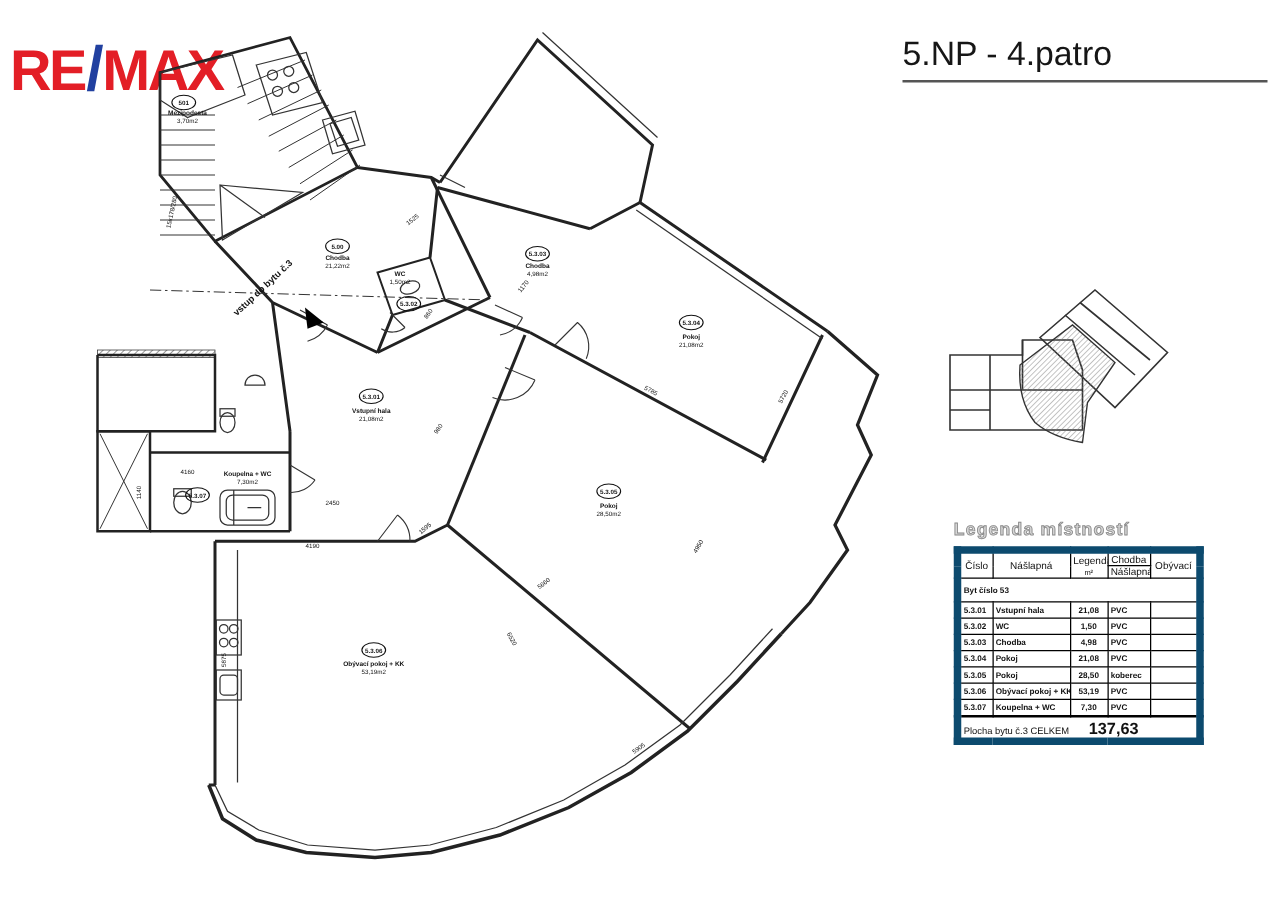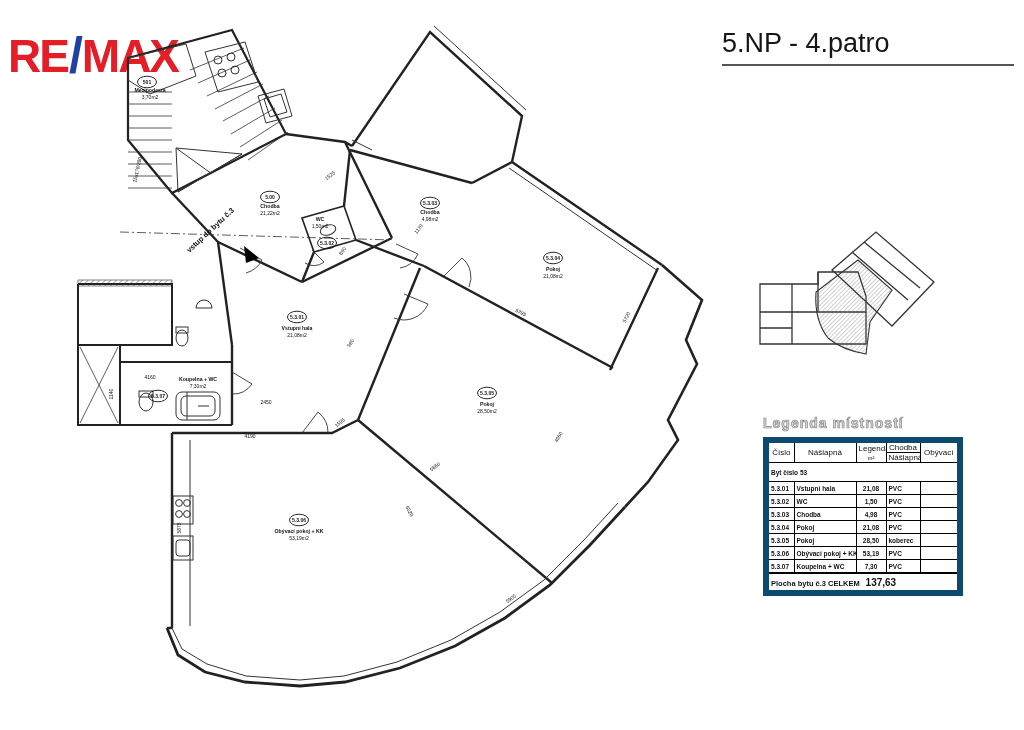--- a/index.html
+++ b/index.html
@@ -31,22 +31,22 @@
   table.leg th,table.leg td{border:1px solid #000;padding:0 2px;
      font-size:6.5px;overflow:hidden;white-space:nowrap;}
   table.leg th{font-weight:normal;font-size:8px;text-align:center;}
   th.sub{font-size:5px;font-weight:bold;height:8px;}
   td.section{font-size:13px;font-weight:bold;text-align:left;height:18px;
              padding-left:3px;border:2px solid #000;}
   tr.r td{height:12px;font-weight:bold;}
   td.c-num{text-align:left;}
   td.c-plocha{text-align:center;}
   tr.total td{height:16px;border:2px solid #000;}
-  .total-label{font-size:7.5px;font-weight:bold;margin-top:29px;}
-  .total-value{font-size:10px;font-weight:bold;margin-left:4px;}
+  .total-label{font-size:7.5px;font-weight:normal;margin-top:29px;}
+  .total-value{font-size:13px;font-weight:bold;margin-left:14px;}
   .col-cislo{width:28px;}.col-mistnost{width:62px;}.col-plocha{width:30px;}
   .col-podlaha{width:34px;}.col-poznamka{width:40px;}
 </style>
 </head>
 <body>
 
 <div class="logo">
   <span class="re">RE</span><span class="slash">/</span><span class="max">MAX</span>
 </div>
 

